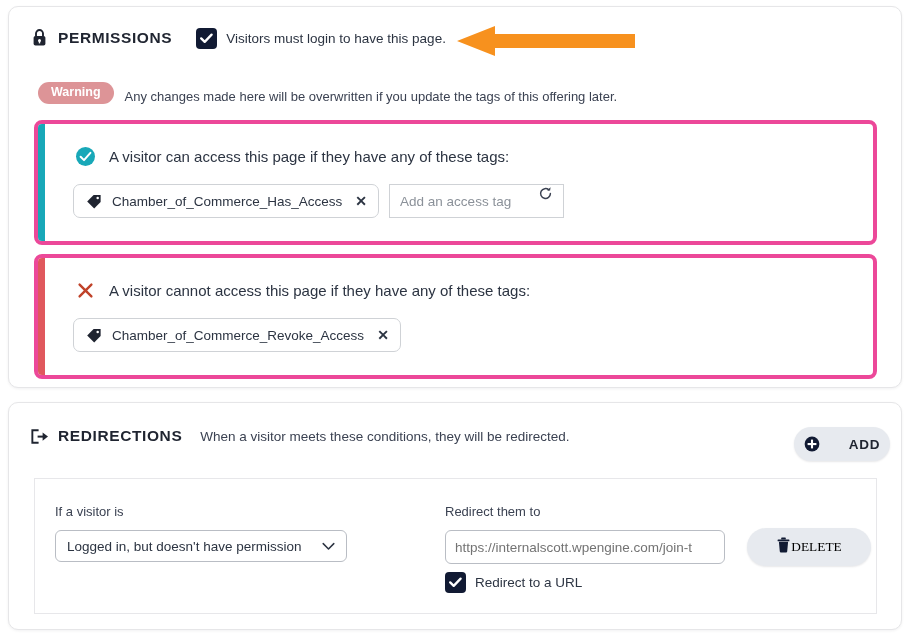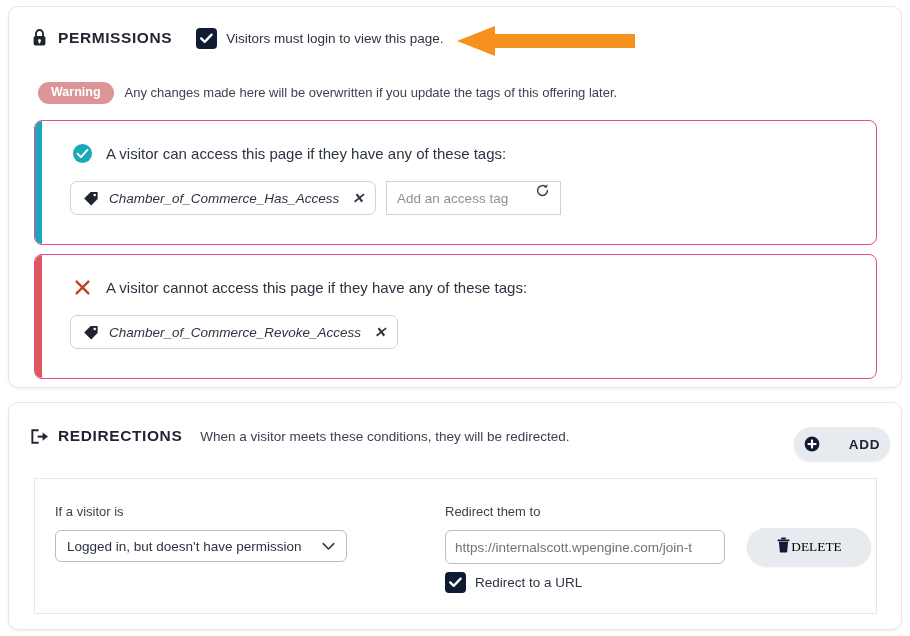--- a/index.html
+++ b/index.html
@@ -117,21 +117,21 @@
     height: 34px;
     pointer-events: none;
   }
 
   
   #warning-row {
     position: absolute;
     left: 38px;
     top: 82px;
     display: flex;
-    align-items: center;
+    align-items: flex-end;
   }
 
   .warn-badge {
     background: #dd9497;
     color: #ffffff;
     font-size: 12.5px;
     font-weight: bold;
     padding: 4px 13px 5px;
     border-radius: 13px;
     line-height: 1;
@@ -144,21 +144,21 @@
     margin-left: 11px;
     white-space: nowrap;
   }
 
   
   .rule-panel {
     position: absolute;
     left: 34px;
     width: 843px;
     background: #ffffff;
-    border: 1px solid #ec4899;
+    border: 4px solid #ec4899;
     border-radius: 8px;
     box-sizing: border-box;
     overflow: hidden;
   }
 
   #allow-panel { top: 120px; height: 125px; }
   #deny-panel  { top: 254px; height: 125px; }
 
   .rule-bar {
     position: absolute;
@@ -206,21 +206,20 @@
   .tag-chip {
     display: inline-flex;
     align-items: center;
     height: 34px;
     border: 1px solid #cfd2d6;
     border-radius: 7px;
     padding: 0 11px 0 11px;
     background: #ffffff;
     box-sizing: border-box;
     cursor: default;
-    font-style: italic;
   }
 
   .tag-chip .tag-icon {
     width: 17px;
     height: 17px;
     display: inline-flex;
     align-items: center;
     justify-content: center;
     color: #1f2430;
     flex: none;
@@ -447,21 +446,21 @@
       </svg>
     </span>
     <span class="section-title">PERMISSIONS</span>
 
     <span class="hdr-check-wrap">
       <span class="cb">
         <svg width="13" height="11" viewBox="0 0 13 11">
             <path d="M1.2 5.4 L4.7 8.9 L11.6 1.6" stroke="#ffffff" stroke-width="2.3" fill="none" stroke-linecap="round" stroke-linejoin="round"></path>
           </svg>
       </span>
-      <span class="cb-label">Visitors must login to view this page.</span>
+      <span class="cb-label">Visitors must login to have this page.</span>
     </span>
   </div>
 
   <svg id="annotation-arrow" viewBox="0 0 182 34">
     <g>
       <path d="M2 17 L40 2 L40 10 L180 10 L180 24 L40 24 L40 32 Z" fill="#f7911e"></path>
     </g>
   </svg>
 
   <div id="warning-row">

